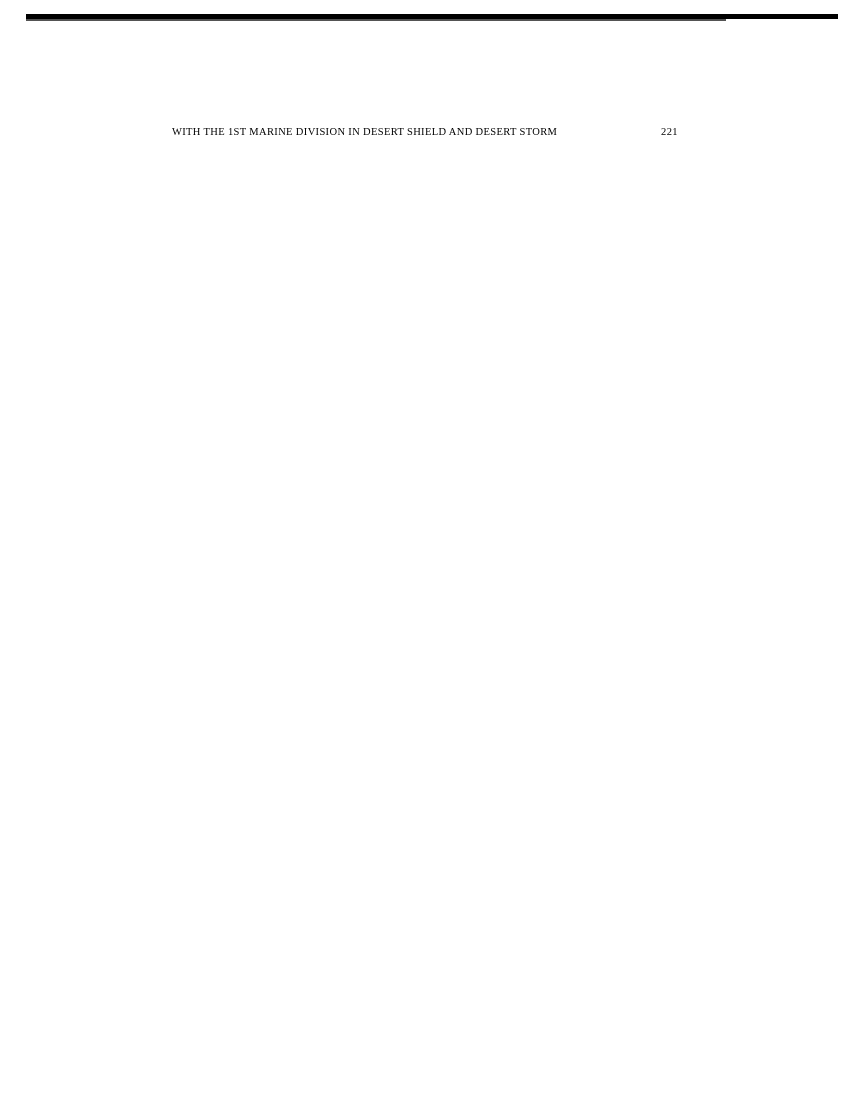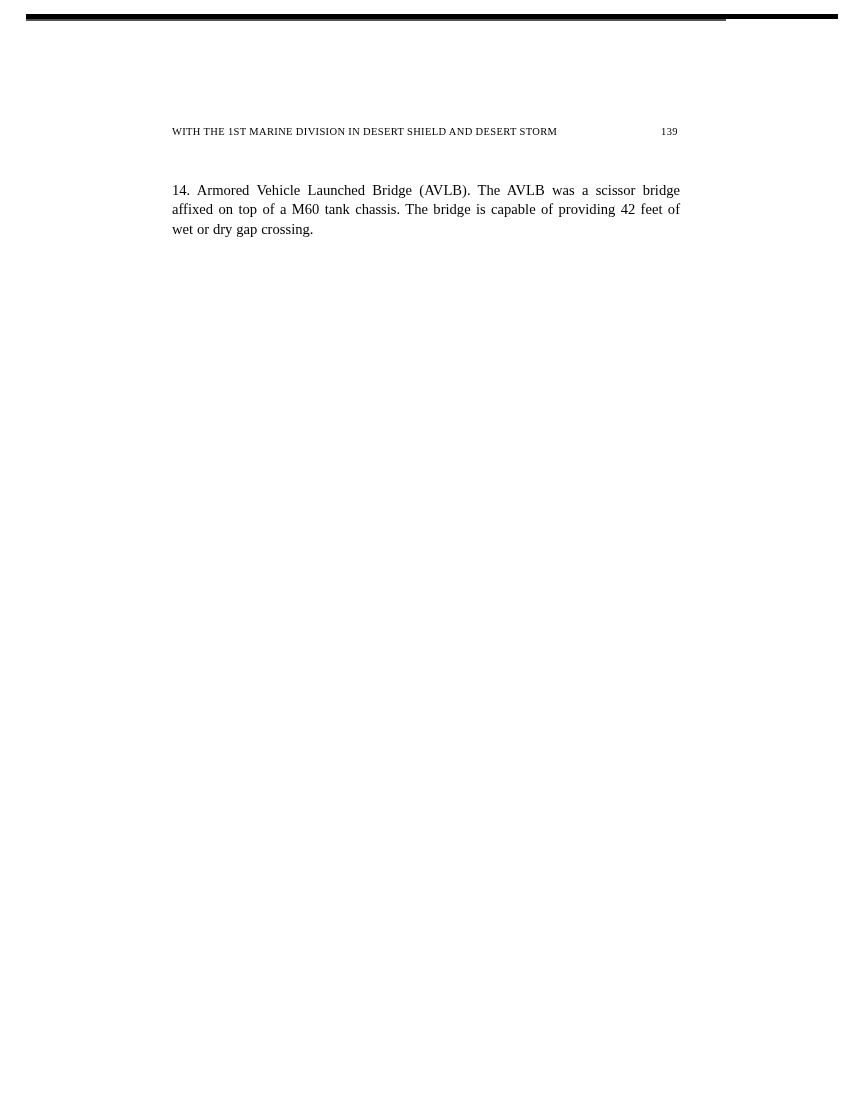--- a/index.html
+++ b/index.html
@@ -79,21 +79,20 @@
 
 <div class="page">
 
   <div class="top-rule"></div>
   <div class="top-rule-shadow"></div>
 
   <div class="content">
 
     <div class="running-head">
       <span class="rh-title">WITH THE 1ST MARINE DIVISION IN DESERT SHIELD AND DESERT STORM</span>
-      <span class="rh-page">139</span>
+      <span class="rh-page">221</span>
     </div>
 
     <div class="body-block">
-      <p class="para">14. Armored Vehicle Launched Bridge (AVLB). The AVLB was a scissor bridge affixed on top of a M60 tank chassis. The bridge is capable of providing 42 feet of wet or dry gap crossing.</p>
     </div>
 
   </div>
 </div>
 
 </body></html>

